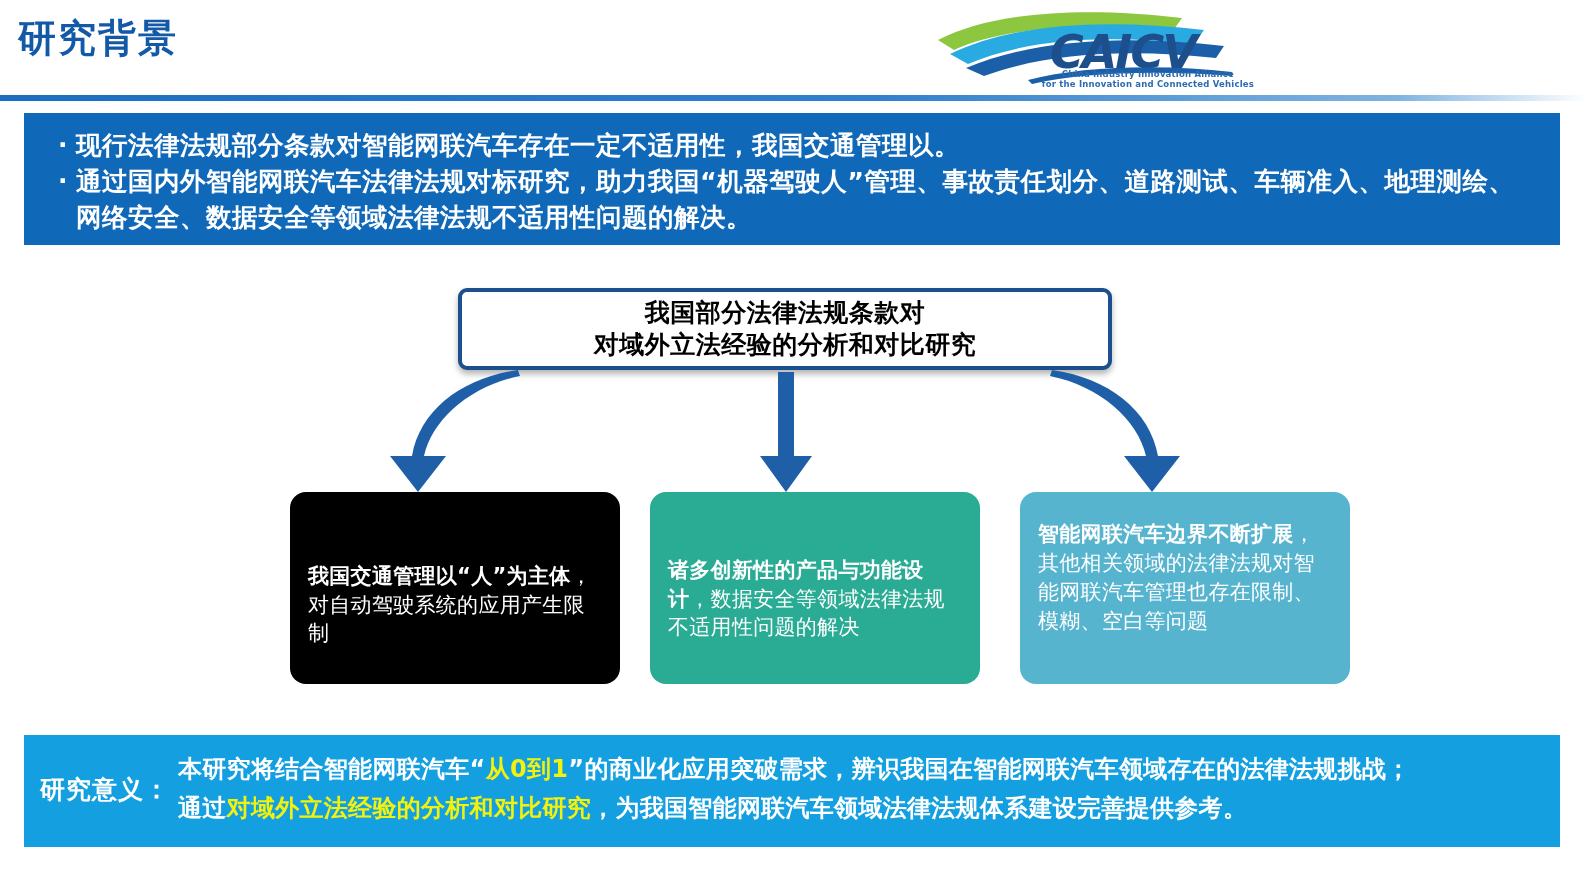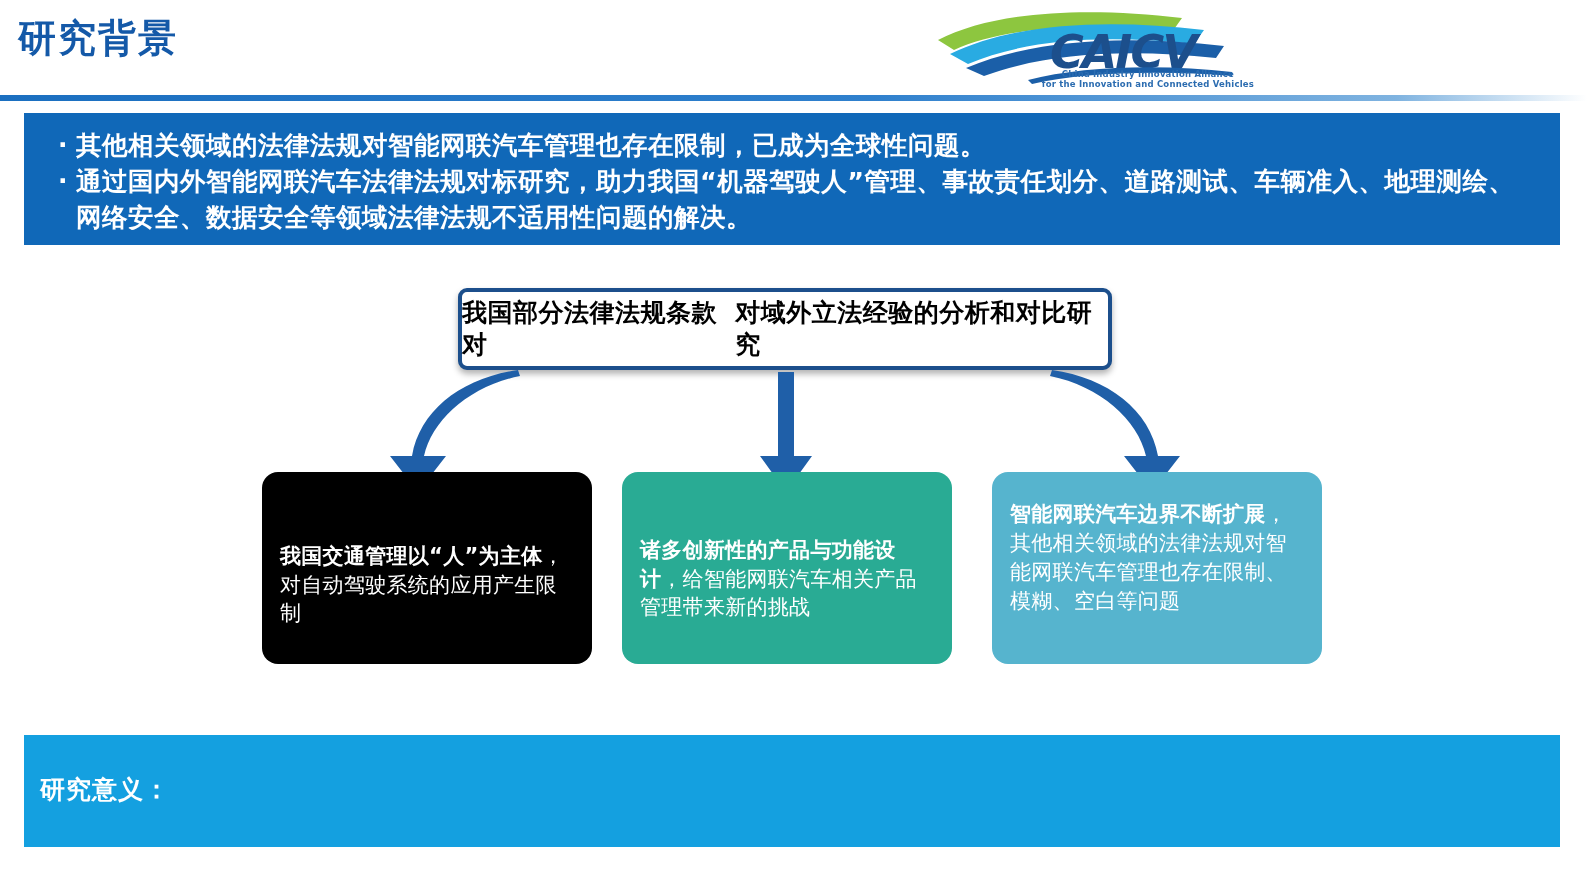--- a/index.html
+++ b/index.html
@@ -109,51 +109,52 @@
     left: 458px;
     top: 28px;
     width: 654px;
     height: 82px;
     background: #ffffff;
     border: 4px solid #1c4f8c;
     border-radius: 9px;
     box-sizing: border-box;
     box-shadow: 0 4px 6px rgba(0,0,0,0.30);
     display: flex;
-    flex-direction: row;
+    flex-direction: column;
     align-items: center;
     justify-content: center;
     color: #000000;
     font-weight: bold;
     font-size: 25px;
     line-height: 1.28;
     letter-spacing: 0.5px;
   }
   .arrows {
     position: absolute;
     left: 0; top: 0;
     width: 1587px;
     height: 440px;
     pointer-events: none;
   }
 
   .card {
     position: absolute;
-    top: 212px;
+    top: 232px;
     width: 330px;
     height: 192px;
     border-radius: 16px;
     box-sizing: border-box;
     padding: 16px 18px;
     color: #ffffff;
     font-size: 21px;
     line-height: 1.38;
     letter-spacing: 0.3px;
     display: flex;
     align-items: center;
+    margin-left: 28px;
   }
   .card-1 { left: 262px; background: #000000; justify-content: flex-start; }
   .card-2 { left: 622px; background: #29ab94; }
   .card-3 { left: 992px; background: #56b4ce; align-items: flex-start; padding-top: 28px; }
   .card-inner { width: 100%; }
   .card-1 .card-inner { padding-top: 34px; }
   .card-2 .card-inner { padding-top: 22px; }
   .card b { font-weight: bold; }
 
   
@@ -209,21 +210,21 @@
       <span>for the Innovation and Connected Vehicles</span>
     </div>
   </div>
 
   <div class="header-rule"></div>
 </div>
 
 <div class="top-banner">
   <div class="bullet-row">
     <div class="bullet-dot">·</div>
-    <div class="bullet-text">其他相关领域的法律法规对智能网联汽车管理也存在限制，已成为全球性问题。</div>
+    <div class="bullet-text">现行法律法规部分条款对智能网联汽车存在一定不适用性，我国交通管理以。</div>
   </div>
   <div class="bullet-row">
     <div class="bullet-dot">·</div>
     <div class="bullet-text">通过国内外智能网联汽车法律法规对标研究，助力我国“机器驾驶人”管理、事故责任划分、道路测试、车辆准入、地理测绘、网络安全、数据安全等领域法律法规不适用性问题的解决。</div>
   </div>
 </div>
 
 <div class="flow">
 
   <div class="root-box">
@@ -247,26 +248,30 @@
   </svg>
 
   <div class="card card-1">
     <div class="card-inner">
       <b>我国交通管理以“人”为主体</b><span>，对自动驾驶系统的应用产生限制</span>
     </div>
   </div>
 
   <div class="card card-2">
     <div class="card-inner">
-      <b>诸多创新性的产品与功能设计</b><span>，给智能网联汽车相关产品管理带来新的挑战</span>
+      <b>诸多创新性的产品与功能设计</b><span>，数据安全等领域法律法规不适用性问题的解决</span>
     </div>
   </div>
 
   <div class="card card-3">
     <div class="card-inner">
       <b>智能网联汽车边界不断扩展</b><span>，其他相关领域的法律法规对智能网联汽车管理也存在限制、模糊、空白等问题</span>
     </div>
   </div>
 </div>
 
 <div class="bottom-banner">
   <div class="meaning-label">研究意义：</div>
+  <div class="meaning-body">
+    <div><span>本研究将结合智能网联汽车</span><span>“</span><span class="hl">从0到1</span><span>”</span><span>的商业化应用突破需求，辨识我国在智能网联汽车领域存在的法律法规挑战；</span></div>
+    <div><span>通过</span><span class="hl">对域外立法经验的分析和对比研究</span><span>，为我国智能网联汽车领域法律法规体系建设完善提供参考。</span></div>
+  </div>
 </div>
 
 </body></html>

